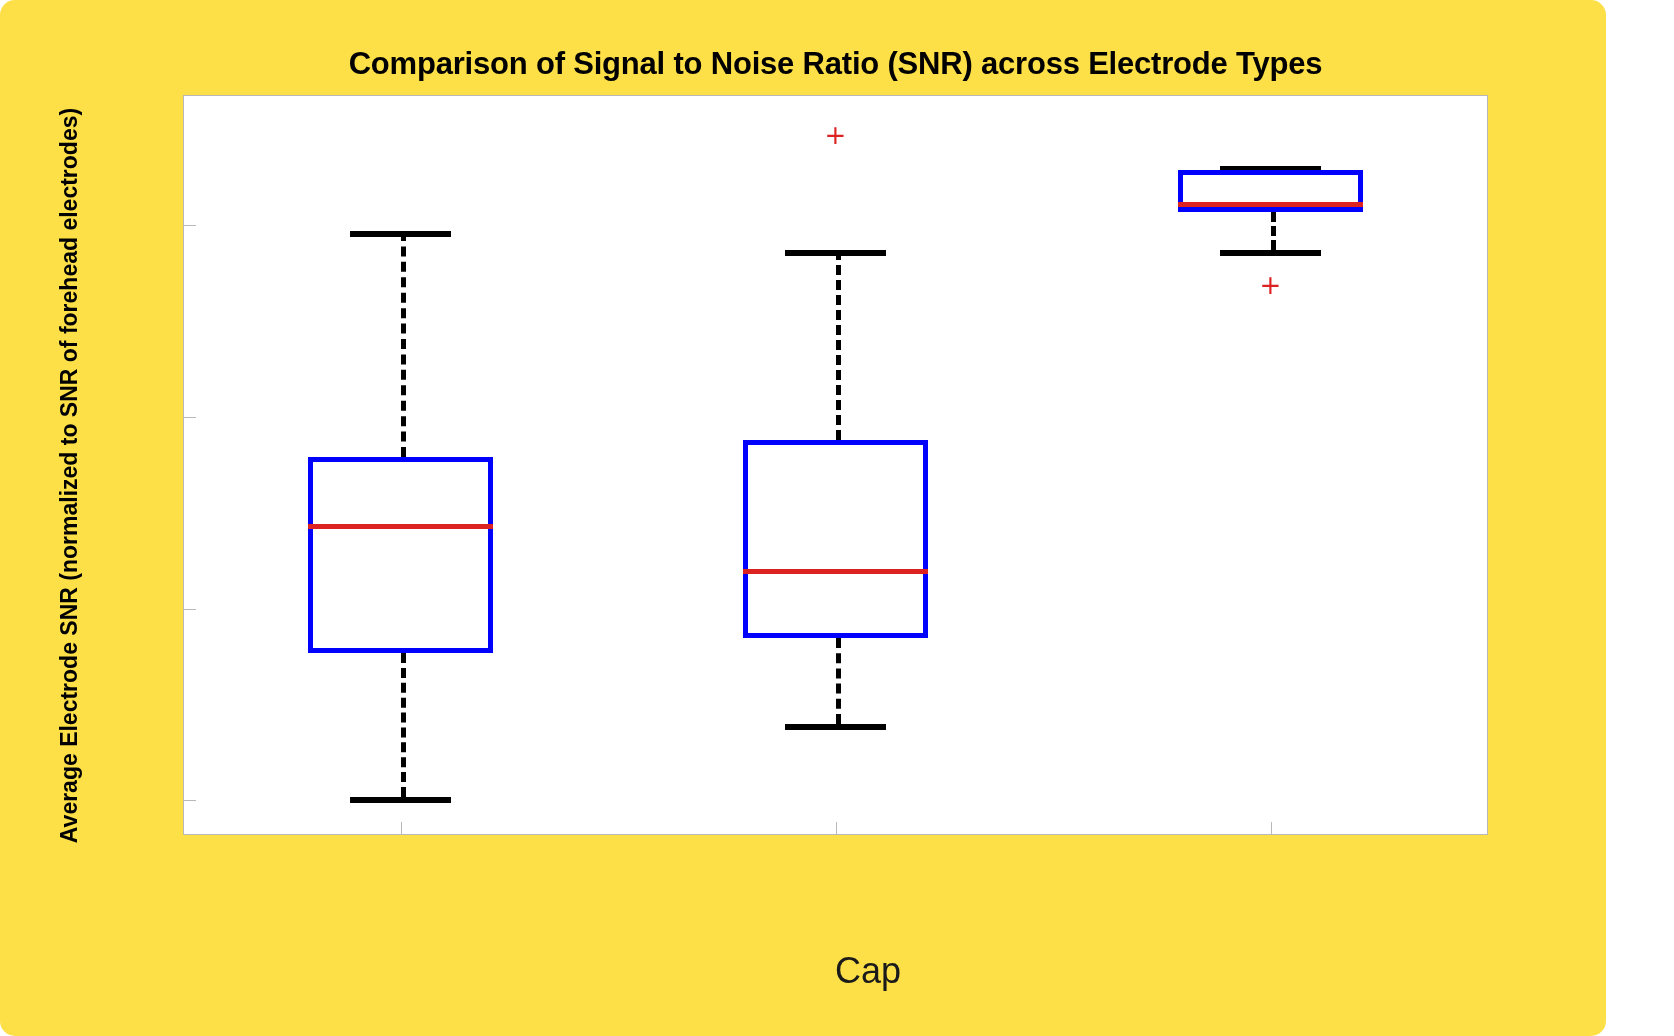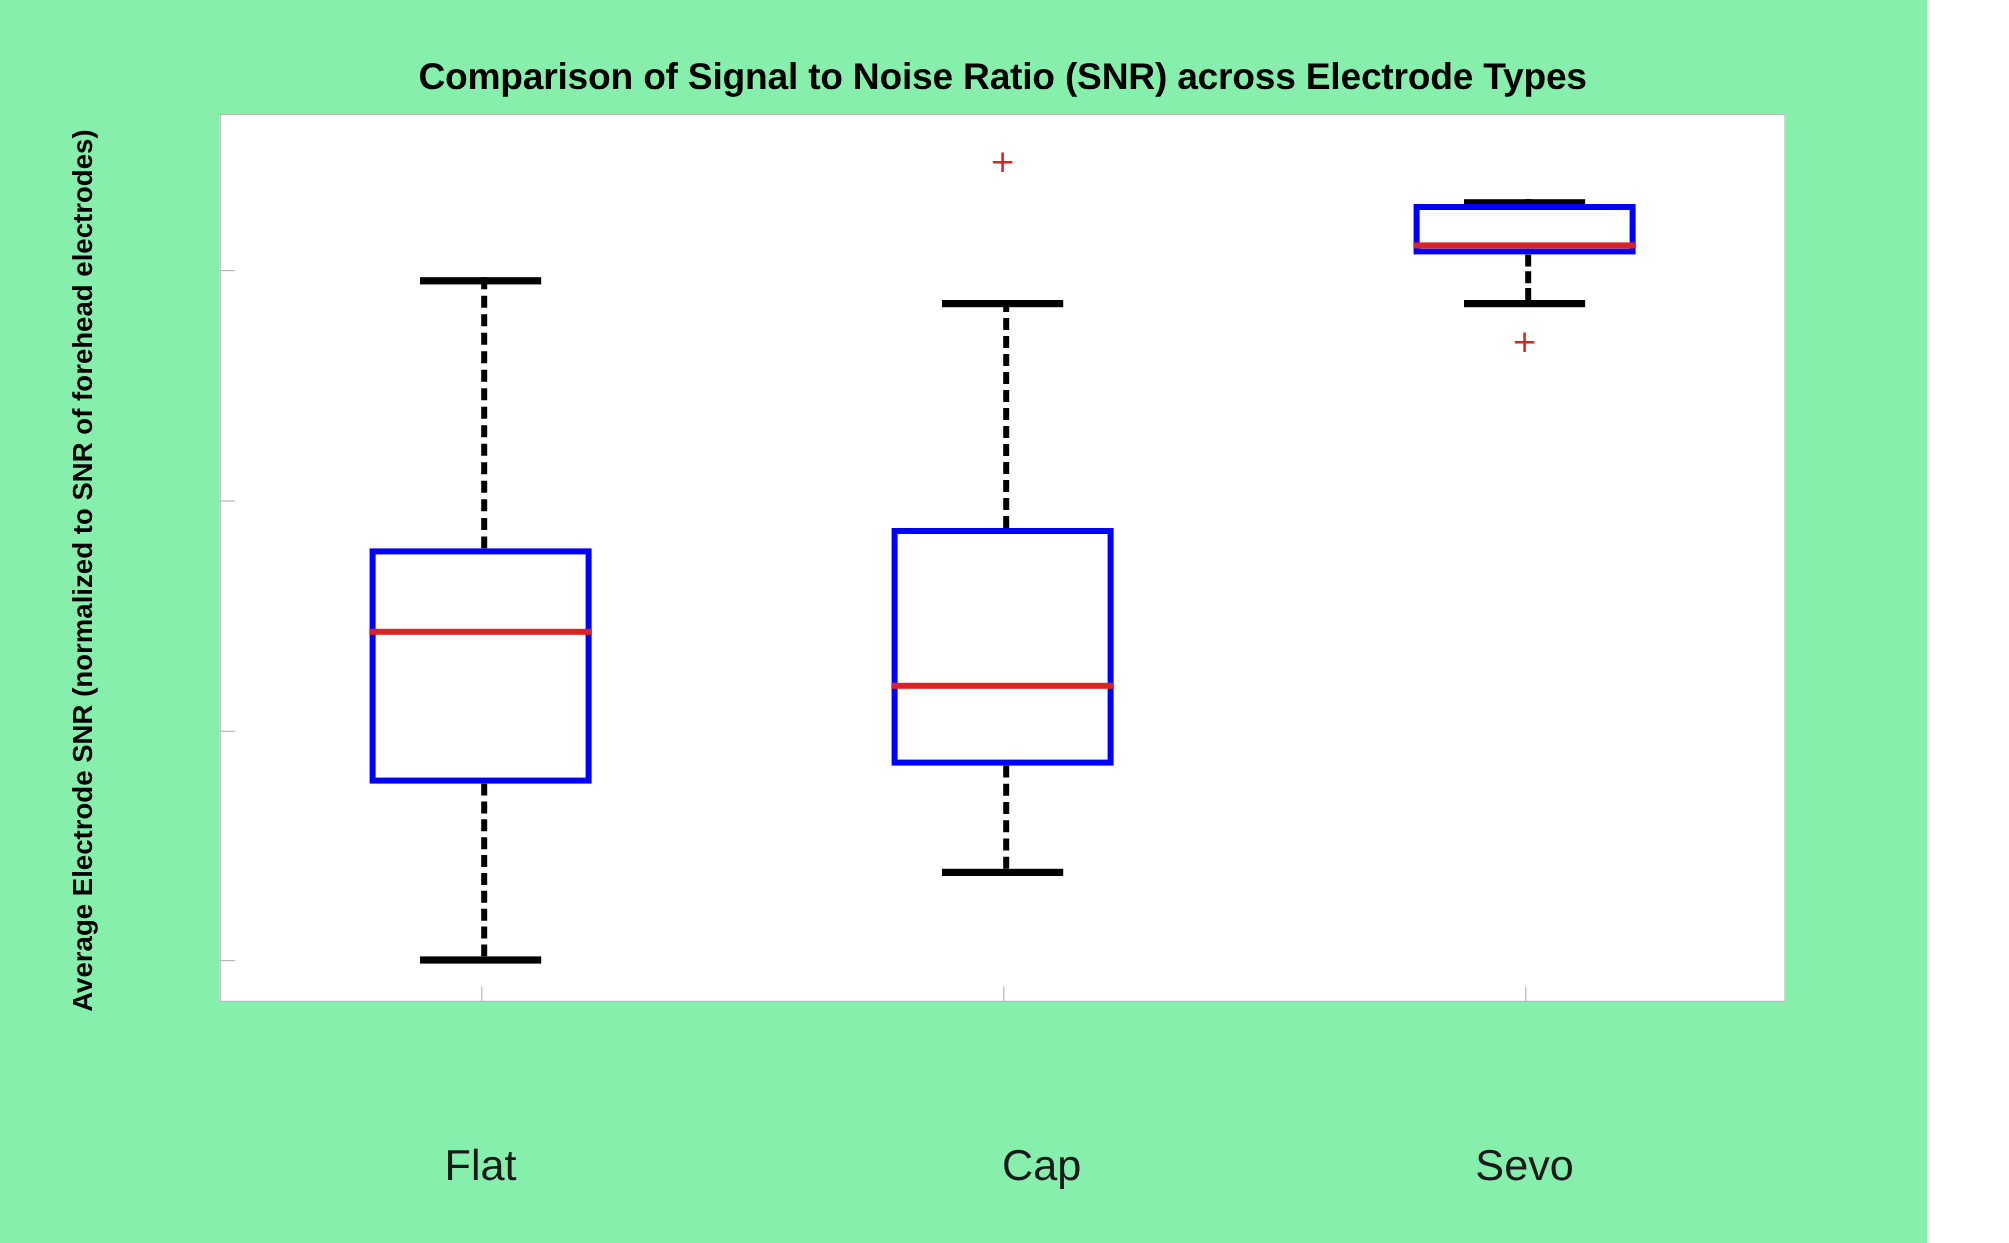--- a/index.html
+++ b/index.html
@@ -10,21 +10,22 @@
   body {
     font-family: "Liberation Sans", sans-serif;
     width: 1674px;
     height: 1036px;
     overflow: hidden;
   }
   #figure {
     position: relative;
     width: 1606px;
     height: 1036px;
-    background: #86efac;
+    background: #fde047;
+    border-radius: 15px;
   }
 
   
   #chart-title {
     position: absolute;
     left: 183px;
     top: 46px;
     width: 1305px;
     text-align: center;
     font-size: 31px;
@@ -149,25 +150,23 @@
 
   <div id="y-axis-title">Average Electrode SNR (normalized to SNR of forehead electrodes)</div>
 
   <div id="plot-area">
 
   <div class="y-tick-mark" style="top: 130.363px;"></div>
       <div class="y-tick-mark" style="top: 322.073px;"></div>
       <div class="y-tick-mark" style="top: 513.782px;"></div>
       <div class="y-tick-mark" style="top: 705.492px;"></div>
       <div class="x-tick-mark" style="left: 217.5px; top: 727px;"></div>
-      <div class="x-tick-label" style="left: 217.5px;">Flat</div>
       <div class="x-tick-mark" style="left: 652.5px; top: 727px;"></div>
       <div class="x-tick-label" style="left: 685px;">Cap</div>
       <div class="x-tick-mark" style="left: 1087.5px; top: 727px;"></div>
-      <div class="x-tick-label" style="left: 1087.5px;">Sevo</div>
       <div style="position: absolute; left: 0px; top: 0px; width: 1305px; height: 740px;">
         <div class="whisker-line" style="left: 217.5px; top: 136.114px; height: 226.218px;"></div>
         <div class="whisker-line" style="left: 217.5px; top: 557.876px; height: 143.782px;"></div>
         <div class="whisker-cap" style="left: 166.625px; top: 136.114px; width: 101.75px;"></div>
         <div class="whisker-cap" style="left: 166.625px; top: 701.658px; width: 101.75px;"></div>
         <div class="box" style="left: 125px; top: 362.332px; width: 185px; height: 195.544px;"></div>
         <div class="median" style="left: 125px; top: 429.43px; width: 185px;"></div>
       </div>
       <div style="position: absolute; left: 0px; top: 0px; width: 1305px; height: 740px;">
         <div class="whisker-line" style="left: 652.5px; top: 155.285px; height: 189.793px;"></div>

